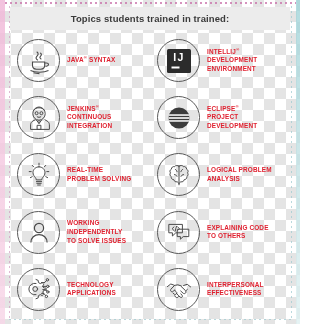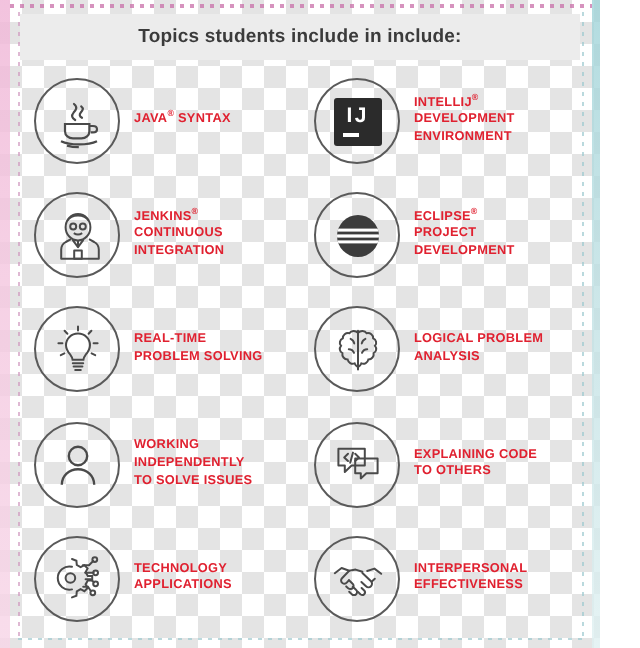--- a/index.html
+++ b/index.html
@@ -141,21 +141,21 @@
 <div class="canvas">
 
   <div class="edge-left"></div>
   <div class="edge-right"></div>
   <div class="edge-top-dots"></div>
   <div class="edge-inner-left"></div>
   <div class="edge-inner-right"></div>
   <div class="edge-bottom-dots"></div>
 
   <div class="header-bar">
-    <div class="header-title">Topics students include in include:</div>
+    <div class="header-title">Topics students trained in trained:</div>
   </div>
 
   <div class="grid">
 
     <div class="cell">
       <div class="icon-ring">
         <svg width="30" height="30" viewBox="0 0 30 30">
           <g fill="none" stroke="#4a4a4a" stroke-width="1.1" stroke-linecap="round">
             <path d="M13 6c2 1.6 1 3-0.2 4.3C11.5 11.8 12 13 13.6 14"></path>
             <path d="M16.6 7.2c1.4 1.1.7 2.1-.2 3.1-.9 1-.6 1.9.6 2.6"></path>

